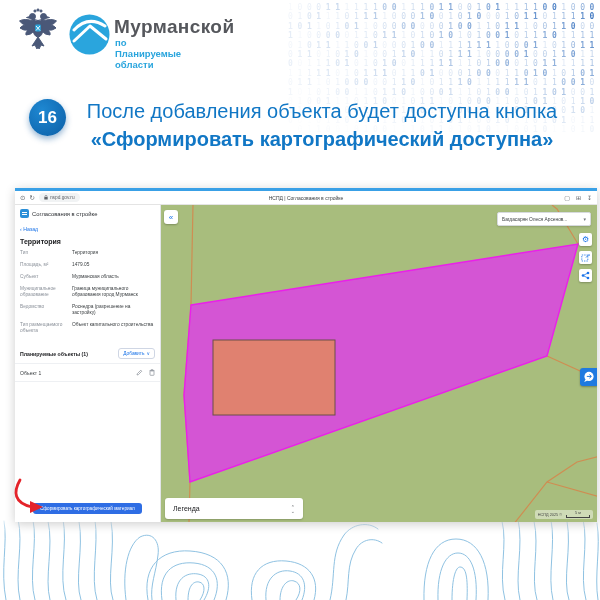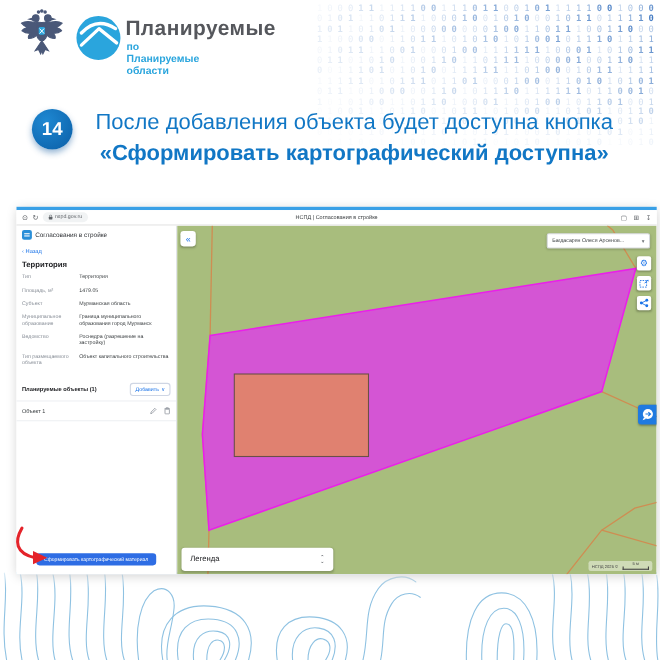--- a/index.html
+++ b/index.html
@@ -137,21 +137,21 @@
         <path d="M20,29 L14,38 L17,37 L19,41 L20,38 L21,41 L23,37 L26,38 Z"></path>
       </g>
       <rect x="17.2" y="16.5" width="5.6" height="7" rx="1.2" fill="#2aa5dd"></rect>
       <path d="M18,18 L22,22.5 M22,18 L18,22.5" stroke="#fff" stroke-width="0.9"></path>
     </svg>
     <svg class="globe" width="41" height="41" viewBox="0 0 41 41">
       <circle cx="20.5" cy="20.5" r="20" fill="#2aa5dd"></circle>
       <path d="M5,16 Q19,1 36,12" stroke="#fff" stroke-width="3" fill="none" stroke-linecap="round"></path>
       <path d="M5,27 L21,12 L37,25" stroke="#fff" stroke-width="3" fill="none" stroke-linecap="round" stroke-linejoin="round"></path>
     </svg>
-    <div class="org-name">Планируемые</div>
+    <div class="org-name">Мурманской</div>
     <div class="org-region">по Планируемые области</div>
   </div>
 
   <div class="binary-grid" id="binary">
       <div><span style="opacity: 0.04; font-weight: 400;">1</span><span style="opacity: 0.07; font-weight: 400;">0</span><span style="opacity: 0.1; font-weight: 400;">0</span><span style="opacity: 0.15; font-weight: 400;">0</span><span style="opacity: 0.2; font-weight: 700;">1</span><span style="opacity: 0.26; font-weight: 700;">1</span><span style="opacity: 0.09; font-weight: 400;">1</span><span style="opacity: 0.14; font-weight: 400;">1</span><span style="opacity: 0.2; font-weight: 400;">1</span><span style="opacity: 0.27; font-weight: 400;">1</span><span style="opacity: 0.34; font-weight: 700;">0</span><span style="opacity: 0.42; font-weight: 700;">0</span><span style="opacity: 0.15; font-weight: 400;">1</span><span style="opacity: 0.23; font-weight: 400;">1</span><span style="opacity: 0.31; font-weight: 400;">1</span><span style="opacity: 0.4; font-weight: 700;">0</span><span style="opacity: 0.49; font-weight: 700;">1</span><span style="opacity: 0.59; font-weight: 700;">1</span><span style="opacity: 0.23; font-weight: 400;">0</span><span style="opacity: 0.33; font-weight: 400;">0</span><span style="opacity: 0.43; font-weight: 400;">1</span><span style="opacity: 0.54; font-weight: 700;">0</span><span style="opacity: 0.65; font-weight: 700;">1</span><span style="opacity: 0.21; font-weight: 400;">1</span><span style="opacity: 0.32; font-weight: 400;">1</span><span style="opacity: 0.44; font-weight: 400;">1</span><span style="opacity: 0.56; font-weight: 400;">1</span><span style="opacity: 0.69; font-weight: 700;">0</span><span style="opacity: 0.83; font-weight: 700;">0</span><span style="opacity: 0.29; font-weight: 400;">1</span><span style="opacity: 0.42; font-weight: 400;">0</span><span style="opacity: 0.56; font-weight: 400;">0</span><span style="opacity: 0.71; font-weight: 700;">0</span></div>
       <div><span style="opacity: 0.07; font-weight: 400;">0</span><span style="opacity: 0.1; font-weight: 400;">1</span><span style="opacity: 0.15; font-weight: 700;">0</span><span style="opacity: 0.19; font-weight: 700;">1</span><span style="opacity: 0.06; font-weight: 400;">1</span><span style="opacity: 0.11; font-weight: 400;">1</span><span style="opacity: 0.16; font-weight: 400;">0</span><span style="opacity: 0.21; font-weight: 400;">1</span><span style="opacity: 0.27; font-weight: 700;">1</span><span style="opacity: 0.34; font-weight: 700;">1</span><span style="opacity: 0.12; font-weight: 400;">1</span><span style="opacity: 0.18; font-weight: 400;">0</span><span style="opacity: 0.25; font-weight: 400;">0</span><span style="opacity: 0.33; font-weight: 400;">0</span><span style="opacity: 0.41; font-weight: 700;">1</span><span style="opacity: 0.5; font-weight: 700;">0</span><span style="opacity: 0.19; font-weight: 400;">0</span><span style="opacity: 0.27; font-weight: 400;">1</span><span style="opacity: 0.36; font-weight: 400;">0</span><span style="opacity: 0.46; font-weight: 700;">1</span><span style="opacity: 0.56; font-weight: 700;">0</span><span style="opacity: 0.17; font-weight: 400;">0</span><span style="opacity: 0.27; font-weight: 400;">0</span><span style="opacity: 0.37; font-weight: 400;">1</span><span style="opacity: 0.48; font-weight: 400;">0</span><span style="opacity: 0.6; font-weight: 700;">1</span><span style="opacity: 0.72; font-weight: 700;">1</span><span style="opacity: 0.24; font-weight: 400;">0</span><span style="opacity: 0.36; font-weight: 400;">1</span><span style="opacity: 0.48; font-weight: 400;">1</span><span style="opacity: 0.61; font-weight: 400;">1</span><span style="opacity: 0.75; font-weight: 700;">1</span><span style="opacity: 0.9; font-weight: 700;">0</span></div>
       <div><span style="opacity: 0.1; font-weight: 700;">1</span><span style="opacity: 0.14; font-weight: 700;">0</span><span style="opacity: 0.18; font-weight: 700;">1</span><span style="opacity: 0.08; font-weight: 400;">1</span><span style="opacity: 0.12; font-weight: 400;">0</span><span style="opacity: 0.16; font-weight: 400;">1</span><span style="opacity: 0.21; font-weight: 700;">0</span><span style="opacity: 0.27; font-weight: 700;">1</span><span style="opacity: 0.09; font-weight: 400;">1</span><span style="opacity: 0.14; font-weight: 400;">0</span><span style="opacity: 0.2; font-weight: 400;">0</span><span style="opacity: 0.27; font-weight: 400;">0</span><span style="opacity: 0.34; font-weight: 700;">0</span><span style="opacity: 0.42; font-weight: 700;">0</span><span style="opacity: 0.15; font-weight: 400;">0</span><span style="opacity: 0.22; font-weight: 400;">0</span><span style="opacity: 0.3; font-weight: 400;">0</span><span style="opacity: 0.39; font-weight: 700;">1</span><span style="opacity: 0.48; font-weight: 700;">0</span><span style="opacity: 0.58; font-weight: 700;">0</span><span style="opacity: 0.22; font-weight: 400;">1</span><span style="opacity: 0.31; font-weight: 400;">1</span><span style="opacity: 0.41; font-weight: 400;">0</span><span style="opacity: 0.52; font-weight: 700;">1</span><span style="opacity: 0.63; font-weight: 700;">1</span><span style="opacity: 0.19; font-weight: 400;">1</span><span style="opacity: 0.3; font-weight: 400;">0</span><span style="opacity: 0.41; font-weight: 400;">0</span><span style="opacity: 0.53; font-weight: 400;">1</span><span style="opacity: 0.66; font-weight: 700;">1</span><span style="opacity: 0.79; font-weight: 700;">0</span><span style="opacity: 0.27; font-weight: 400;">0</span><span style="opacity: 0.39; font-weight: 400;">0</span></div>
       <div><span style="opacity: 0.12; font-weight: 700;">1</span><span style="opacity: 0.05; font-weight: 400;">1</span><span style="opacity: 0.08; font-weight: 400;">0</span><span style="opacity: 0.12; font-weight: 400;">0</span><span style="opacity: 0.16; font-weight: 700;">0</span><span style="opacity: 0.21; font-weight: 700;">0</span><span style="opacity: 0.07; font-weight: 400;">0</span><span style="opacity: 0.11; font-weight: 400;">1</span><span style="opacity: 0.16; font-weight: 400;">1</span><span style="opacity: 0.22; font-weight: 400;">0</span><span style="opacity: 0.28; font-weight: 700;">1</span><span style="opacity: 0.34; font-weight: 700;">1</span><span style="opacity: 0.12; font-weight: 400;">1</span><span style="opacity: 0.18; font-weight: 400;">0</span><span style="opacity: 0.25; font-weight: 400;">1</span><span style="opacity: 0.32; font-weight: 400;">0</span><span style="opacity: 0.4; font-weight: 700;">1</span><span style="opacity: 0.49; font-weight: 700;">0</span><span style="opacity: 0.18; font-weight: 400;">1</span><span style="opacity: 0.26; font-weight: 400;">0</span><span style="opacity: 0.35; font-weight: 400;">1</span><span style="opacity: 0.44; font-weight: 700;">0</span><span style="opacity: 0.54; font-weight: 700;">0</span><span style="opacity: 0.64; font-weight: 700;">1</span><span style="opacity: 0.25; font-weight: 400;">0</span><span style="opacity: 0.35; font-weight: 400;">1</span><span style="opacity: 0.45; font-weight: 400;">1</span><span style="opacity: 0.57; font-weight: 700;">1</span><span style="opacity: 0.68; font-weight: 700;">0</span><span style="opacity: 0.22; font-weight: 400;">1</span><span style="opacity: 0.33; font-weight: 400;">1</span><span style="opacity: 0.45; font-weight: 400;">1</span><span style="opacity: 0.57; font-weight: 400;">1</span></div>
       <div><span style="opacity: 0.06; font-weight: 400;">0</span><span style="opacity: 0.08; font-weight: 400;">1</span><span style="opacity: 0.12; font-weight: 700;">0</span><span style="opacity: 0.16; font-weight: 700;">1</span><span style="opacity: 0.2; font-weight: 700;">1</span><span style="opacity: 0.08; font-weight: 400;">1</span><span style="opacity: 0.12; font-weight: 400;">1</span><span style="opacity: 0.17; font-weight: 400;">0</span><span style="opacity: 0.22; font-weight: 700;">0</span><span style="opacity: 0.28; font-weight: 700;">1</span><span style="opacity: 0.09; font-weight: 400;">0</span><span style="opacity: 0.14; font-weight: 400;">0</span><span style="opacity: 0.2; font-weight: 400;">0</span><span style="opacity: 0.26; font-weight: 400;">1</span><span style="opacity: 0.33; font-weight: 700;">0</span><span style="opacity: 0.41; font-weight: 700;">0</span><span style="opacity: 0.14; font-weight: 400;">1</span><span style="opacity: 0.21; font-weight: 400;">1</span><span style="opacity: 0.29; font-weight: 400;">1</span><span style="opacity: 0.37; font-weight: 700;">1</span><span style="opacity: 0.46; font-weight: 700;">1</span><span style="opacity: 0.55; font-weight: 700;">1</span><span style="opacity: 0.21; font-weight: 400;">1</span><span style="opacity: 0.29; font-weight: 400;">0</span><span style="opacity: 0.39; font-weight: 400;">0</span><span style="opacity: 0.49; font-weight: 700;">0</span><span style="opacity: 0.59; font-weight: 700;">1</span><span style="opacity: 0.18; font-weight: 400;">1</span><span style="opacity: 0.28; font-weight: 400;">0</span><span style="opacity: 0.38; font-weight: 400;">1</span><span style="opacity: 0.49; font-weight: 400;">0</span><span style="opacity: 0.61; font-weight: 700;">1</span><span style="opacity: 0.73; font-weight: 700;">1</span></div>
       <div><span style="opacity: 0.08; font-weight: 400;">0</span><span style="opacity: 0.11; font-weight: 700;">1</span><span style="opacity: 0.15; font-weight: 700;">1</span><span style="opacity: 0.06; font-weight: 400;">0</span><span style="opacity: 0.09; font-weight: 400;">1</span><span style="opacity: 0.13; font-weight: 400;">0</span><span style="opacity: 0.17; font-weight: 700;">1</span><span style="opacity: 0.22; font-weight: 700;">0</span><span style="opacity: 0.07; font-weight: 400;">1</span><span style="opacity: 0.11; font-weight: 400;">0</span><span style="opacity: 0.16; font-weight: 400;">0</span><span style="opacity: 0.21; font-weight: 400;">1</span><span style="opacity: 0.27; font-weight: 700;">1</span><span style="opacity: 0.34; font-weight: 700;">0</span><span style="opacity: 0.11; font-weight: 400;">1</span><span style="opacity: 0.17; font-weight: 400;">1</span><span style="opacity: 0.24; font-weight: 400;">0</span><span style="opacity: 0.31; font-weight: 400;">1</span><span style="opacity: 0.38; font-weight: 700;">1</span><span style="opacity: 0.46; font-weight: 700;">1</span><span style="opacity: 0.17; font-weight: 400;">1</span><span style="opacity: 0.24; font-weight: 400;">0</span><span style="opacity: 0.33; font-weight: 400;">0</span><span style="opacity: 0.41; font-weight: 700;">0</span><span style="opacity: 0.5; font-weight: 700;">0</span><span style="opacity: 0.6; font-weight: 700;">1</span><span style="opacity: 0.23; font-weight: 400;">0</span><span style="opacity: 0.32; font-weight: 400;">0</span><span style="opacity: 0.42; font-weight: 400;">1</span><span style="opacity: 0.52; font-weight: 700;">1</span><span style="opacity: 0.63; font-weight: 700;">0</span><span style="opacity: 0.2; font-weight: 400;">1</span><span style="opacity: 0.3; font-weight: 400;">1</span></div>
@@ -159,21 +159,21 @@
       <div><span style="opacity: 0.04; font-weight: 400;">1</span><span style="opacity: 0.06; font-weight: 400;">1</span><span style="opacity: 0.09; font-weight: 400;">1</span><span style="opacity: 0.12; font-weight: 700;">1</span><span style="opacity: 0.16; font-weight: 700;">1</span><span style="opacity: 0.06; font-weight: 400;">0</span><span style="opacity: 0.09; font-weight: 400;">1</span><span style="opacity: 0.13; font-weight: 400;">0</span><span style="opacity: 0.17; font-weight: 700;">1</span><span style="opacity: 0.22; font-weight: 700;">1</span><span style="opacity: 0.27; font-weight: 700;">1</span><span style="opacity: 0.11; font-weight: 400;">0</span><span style="opacity: 0.15; font-weight: 400;">1</span><span style="opacity: 0.2; font-weight: 400;">1</span><span style="opacity: 0.26; font-weight: 700;">0</span><span style="opacity: 0.32; font-weight: 700;">1</span><span style="opacity: 0.1; font-weight: 400;">0</span><span style="opacity: 0.16; font-weight: 400;">0</span><span style="opacity: 0.22; font-weight: 400;">0</span><span style="opacity: 0.29; font-weight: 400;">1</span><span style="opacity: 0.36; font-weight: 700;">0</span><span style="opacity: 0.43; font-weight: 700;">0</span><span style="opacity: 0.15; font-weight: 400;">0</span><span style="opacity: 0.22; font-weight: 400;">1</span><span style="opacity: 0.3; font-weight: 400;">1</span><span style="opacity: 0.38; font-weight: 700;">0</span><span style="opacity: 0.46; font-weight: 700;">1</span><span style="opacity: 0.55; font-weight: 700;">0</span><span style="opacity: 0.21; font-weight: 400;">1</span><span style="opacity: 0.29; font-weight: 400;">0</span><span style="opacity: 0.38; font-weight: 400;">1</span><span style="opacity: 0.48; font-weight: 700;">0</span><span style="opacity: 0.57; font-weight: 700;">1</span></div>
       <div><span style="opacity: 0.06; font-weight: 400;">0</span><span style="opacity: 0.08; font-weight: 700;">1</span><span style="opacity: 0.11; font-weight: 700;">1</span><span style="opacity: 0.04; font-weight: 400;">1</span><span style="opacity: 0.07; font-weight: 400;">0</span><span style="opacity: 0.1; font-weight: 400;">1</span><span style="opacity: 0.13; font-weight: 700;">0</span><span style="opacity: 0.17; font-weight: 700;">0</span><span style="opacity: 0.21; font-weight: 700;">0</span><span style="opacity: 0.08; font-weight: 400;">0</span><span style="opacity: 0.12; font-weight: 400;">0</span><span style="opacity: 0.16; font-weight: 400;">1</span><span style="opacity: 0.21; font-weight: 700;">1</span><span style="opacity: 0.26; font-weight: 700;">0</span><span style="opacity: 0.08; font-weight: 400;">1</span><span style="opacity: 0.13; font-weight: 400;">0</span><span style="opacity: 0.18; font-weight: 400;">1</span><span style="opacity: 0.24; font-weight: 400;">1</span><span style="opacity: 0.3; font-weight: 700;">1</span><span style="opacity: 0.36; font-weight: 700;">0</span><span style="opacity: 0.12; font-weight: 400;">1</span><span style="opacity: 0.18; font-weight: 400;">1</span><span style="opacity: 0.25; font-weight: 400;">1</span><span style="opacity: 0.32; font-weight: 400;">1</span><span style="opacity: 0.39; font-weight: 700;">1</span><span style="opacity: 0.47; font-weight: 700;">1</span><span style="opacity: 0.17; font-weight: 400;">0</span><span style="opacity: 0.24; font-weight: 400;">1</span><span style="opacity: 0.32; font-weight: 400;">1</span><span style="opacity: 0.4; font-weight: 700;">0</span><span style="opacity: 0.49; font-weight: 700;">0</span><span style="opacity: 0.58; font-weight: 700;">1</span><span style="opacity: 0.22; font-weight: 400;">0</span></div>
       <div><span style="opacity: 0.06; font-weight: 700;">1</span><span style="opacity: 0.02; font-weight: 400;">0</span><span style="opacity: 0.04; font-weight: 400;">1</span><span style="opacity: 0.06; font-weight: 400;">0</span><span style="opacity: 0.08; font-weight: 400;">1</span><span style="opacity: 0.1; font-weight: 700;">0</span><span style="opacity: 0.13; font-weight: 700;">0</span><span style="opacity: 0.05; font-weight: 400;">1</span><span style="opacity: 0.07; font-weight: 400;">1</span><span style="opacity: 0.1; font-weight: 400;">0</span><span style="opacity: 0.13; font-weight: 700;">1</span><span style="opacity: 0.17; font-weight: 700;">1</span><span style="opacity: 0.21; font-weight: 700;">0</span><span style="opacity: 0.08; font-weight: 400;">1</span><span style="opacity: 0.12; font-weight: 400;">0</span><span style="opacity: 0.16; font-weight: 400;">0</span><span style="opacity: 0.2; font-weight: 700;">0</span><span style="opacity: 0.24; font-weight: 700;">1</span><span style="opacity: 0.08; font-weight: 400;">1</span><span style="opacity: 0.12; font-weight: 400;">1</span><span style="opacity: 0.16; font-weight: 400;">0</span><span style="opacity: 0.21; font-weight: 400;">1</span><span style="opacity: 0.26; font-weight: 700;">0</span><span style="opacity: 0.32; font-weight: 700;">0</span><span style="opacity: 0.11; font-weight: 400;">1</span><span style="opacity: 0.16; font-weight: 400;">0</span><span style="opacity: 0.22; font-weight: 400;">1</span><span style="opacity: 0.28; font-weight: 700;">1</span><span style="opacity: 0.34; font-weight: 700;">0</span><span style="opacity: 0.4; font-weight: 700;">1</span><span style="opacity: 0.15; font-weight: 400;">0</span><span style="opacity: 0.21; font-weight: 400;">0</span><span style="opacity: 0.28; font-weight: 400;">1</span></div>
       <div><span style="opacity: 0.02; font-weight: 400;">0</span><span style="opacity: 0.03; font-weight: 400;">1</span><span style="opacity: 0.05; font-weight: 400;">0</span><span style="opacity: 0.07; font-weight: 700;">0</span><span style="opacity: 0.09; font-weight: 700;">1</span><span style="opacity: 0.03; font-weight: 400;">1</span><span style="opacity: 0.05; font-weight: 400;">1</span><span style="opacity: 0.07; font-weight: 400;">0</span><span style="opacity: 0.09; font-weight: 400;">1</span><span style="opacity: 0.12; font-weight: 700;">1</span><span style="opacity: 0.14; font-weight: 700;">0</span><span style="opacity: 0.05; font-weight: 400;">0</span><span style="opacity: 0.08; font-weight: 400;">1</span><span style="opacity: 0.11; font-weight: 400;">0</span><span style="opacity: 0.14; font-weight: 700;">1</span><span style="opacity: 0.17; font-weight: 700;">1</span><span style="opacity: 0.05; font-weight: 400;">1</span><span style="opacity: 0.08; font-weight: 400;">0</span><span style="opacity: 0.12; font-weight: 400;">1</span><span style="opacity: 0.15; font-weight: 400;">0</span><span style="opacity: 0.19; font-weight: 700;">0</span><span style="opacity: 0.23; font-weight: 700;">0</span><span style="opacity: 0.08; font-weight: 400;">1</span><span style="opacity: 0.12; font-weight: 400;">1</span><span style="opacity: 0.16; font-weight: 400;">0</span><span style="opacity: 0.2; font-weight: 400;">1</span><span style="opacity: 0.25; font-weight: 700;">0</span><span style="opacity: 0.3; font-weight: 700;">1</span><span style="opacity: 0.11; font-weight: 400;">1</span><span style="opacity: 0.15; font-weight: 400;">0</span><span style="opacity: 0.2; font-weight: 400;">1</span><span style="opacity: 0.25; font-weight: 700;">1</span><span style="opacity: 0.31; font-weight: 700;">0</span></div>
       <div><span style="opacity: 0.03; font-weight: 400;">1</span><span style="opacity: 0.04; font-weight: 700;">1</span><span style="opacity: 0.05; font-weight: 700;">0</span><span style="opacity: 0.02; font-weight: 400;">1</span><span style="opacity: 0.03; font-weight: 400;">0</span><span style="opacity: 0.04; font-weight: 400;">1</span><span style="opacity: 0.06; font-weight: 400;">0</span><span style="opacity: 0.07; font-weight: 700;">0</span><span style="opacity: 0.09; font-weight: 700;">1</span><span style="opacity: 0.03; font-weight: 400;">0</span><span style="opacity: 0.05; font-weight: 400;">1</span><span style="opacity: 0.07; font-weight: 400;">1</span><span style="opacity: 0.09; font-weight: 700;">1</span><span style="opacity: 0.11; font-weight: 700;">0</span><span style="opacity: 0.14; font-weight: 700;">0</span><span style="opacity: 0.05; font-weight: 400;">1</span><span style="opacity: 0.08; font-weight: 400;">0</span><span style="opacity: 0.1; font-weight: 400;">1</span><span style="opacity: 0.13; font-weight: 700;">0</span><span style="opacity: 0.16; font-weight: 700;">0</span><span style="opacity: 0.05; font-weight: 400;">1</span><span style="opacity: 0.08; font-weight: 400;">1</span><span style="opacity: 0.1; font-weight: 400;">0</span><span style="opacity: 0.14; font-weight: 400;">1</span><span style="opacity: 0.17; font-weight: 700;">0</span><span style="opacity: 0.2; font-weight: 700;">1</span><span style="opacity: 0.07; font-weight: 400;">1</span><span style="opacity: 0.1; font-weight: 400;">1</span><span style="opacity: 0.14; font-weight: 400;">0</span><span style="opacity: 0.17; font-weight: 400;">0</span><span style="opacity: 0.21; font-weight: 700;">1</span><span style="opacity: 0.25; font-weight: 700;">0</span><span style="opacity: 0.09; font-weight: 400;">1</span></div>
       <div><span style="opacity: 0.02; font-weight: 700;">0</span><span style="opacity: 0.01; font-weight: 400;">0</span><span style="opacity: 0.01; font-weight: 400;">1</span><span style="opacity: 0.02; font-weight: 400;">0</span><span style="opacity: 0.03; font-weight: 400;">1</span><span style="opacity: 0.04; font-weight: 700;">1</span><span style="opacity: 0.05; font-weight: 700;">0</span><span style="opacity: 0.02; font-weight: 400;">1</span><span style="opacity: 0.03; font-weight: 400;">0</span><span style="opacity: 0.04; font-weight: 400;">1</span><span style="opacity: 0.05; font-weight: 400;">1</span><span style="opacity: 0.07; font-weight: 700;">1</span><span style="opacity: 0.08; font-weight: 700;">0</span><span style="opacity: 0.03; font-weight: 400;">0</span><span style="opacity: 0.04; font-weight: 400;">1</span><span style="opacity: 0.06; font-weight: 400;">0</span><span style="opacity: 0.08; font-weight: 700;">1</span><span style="opacity: 0.09; font-weight: 700;">0</span><span style="opacity: 0.11; font-weight: 700;">1</span><span style="opacity: 0.04; font-weight: 400;">1</span><span style="opacity: 0.06; font-weight: 400;">0</span><span style="opacity: 0.08; font-weight: 400;">0</span><span style="opacity: 0.1; font-weight: 700;">1</span><span style="opacity: 0.12; font-weight: 700;">0</span><span style="opacity: 0.04; font-weight: 400;">1</span><span style="opacity: 0.06; font-weight: 400;">1</span><span style="opacity: 0.08; font-weight: 400;">0</span><span style="opacity: 0.11; font-weight: 400;">1</span><span style="opacity: 0.13; font-weight: 700;">0</span><span style="opacity: 0.16; font-weight: 700;">1</span><span style="opacity: 0.05; font-weight: 400;">0</span><span style="opacity: 0.08; font-weight: 400;">1</span><span style="opacity: 0.1; font-weight: 400;">1</span></div>
       <div><span style="opacity: 0; font-weight: 400;">1</span><span style="opacity: 0.01; font-weight: 400;">0</span><span style="opacity: 0.01; font-weight: 400;">1</span><span style="opacity: 0.02; font-weight: 700;">1</span><span style="opacity: 0.02; font-weight: 700;">0</span><span style="opacity: 0.01; font-weight: 400;">0</span><span style="opacity: 0.01; font-weight: 400;">1</span><span style="opacity: 0.02; font-weight: 400;">0</span><span style="opacity: 0.02; font-weight: 400;">1</span><span style="opacity: 0.03; font-weight: 700;">0</span><span style="opacity: 0.03; font-weight: 700;">0</span><span style="opacity: 0.01; font-weight: 400;">1</span><span style="opacity: 0.02; font-weight: 400;">1</span><span style="opacity: 0.03; font-weight: 400;">1</span><span style="opacity: 0.03; font-weight: 700;">0</span><span style="opacity: 0.04; font-weight: 700;">1</span><span style="opacity: 0.05; font-weight: 700;">1</span><span style="opacity: 0.02; font-weight: 400;">0</span><span style="opacity: 0.03; font-weight: 400;">1</span><span style="opacity: 0.04; font-weight: 400;">0</span><span style="opacity: 0.05; font-weight: 700;">1</span><span style="opacity: 0.06; font-weight: 700;">0</span><span style="opacity: 0.02; font-weight: 400;">1</span><span style="opacity: 0.03; font-weight: 400;">1</span><span style="opacity: 0.04; font-weight: 400;">0</span><span style="opacity: 0.05; font-weight: 400;">0</span><span style="opacity: 0.06; font-weight: 700;">1</span><span style="opacity: 0.07; font-weight: 700;">0</span><span style="opacity: 0.02; font-weight: 400;">1</span><span style="opacity: 0.04; font-weight: 400;">1</span><span style="opacity: 0.05; font-weight: 400;">0</span><span style="opacity: 0.06; font-weight: 400;">1</span><span style="opacity: 0.07; font-weight: 700;">0</span></div>
     </div>
 
   <div class="step-circle">
-    <span>14</span>
+    <span>16</span>
   </div>
   <div class="headline"><span>После добавления объекта будет доступна кнопка </span><b>«Сформировать картографический доступна»</b></div>
 
   <div class="contours">
     <svg width="600" height="85" viewBox="0 0 600 85">
       <path d="M4,6 C8,28 0,55 6,85"></path>
         <path d="M18,4 C24,30 14,58 20,85"></path>
       <path d="M33,5 C38,28 28,60 35,85"></path>
         <path d="M48,6 C54,32 44,62 50,85"></path>
       <path d="M63,4 C68,30 58,60 66,85"></path>

